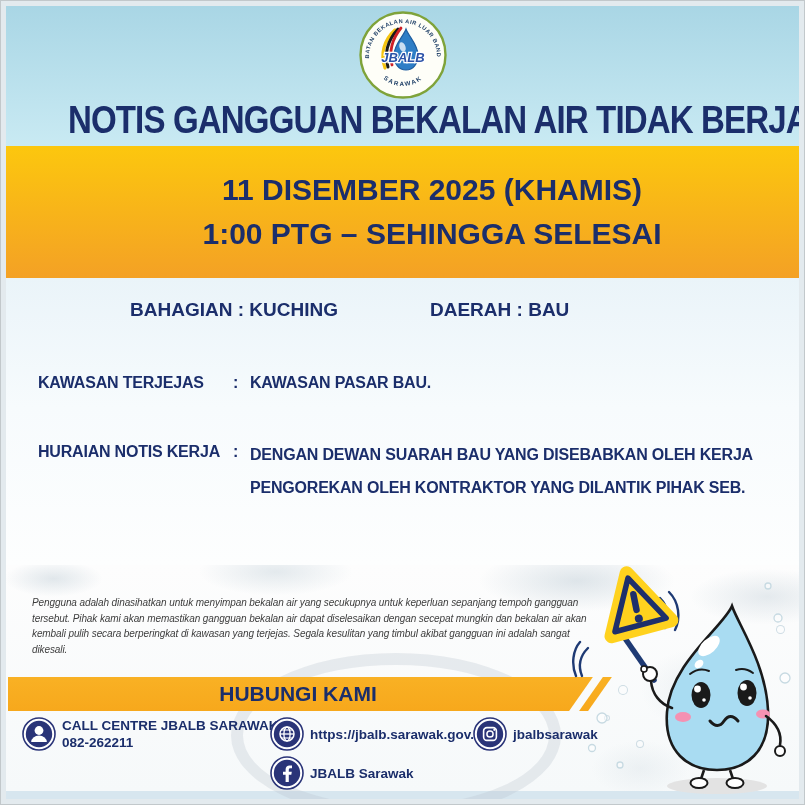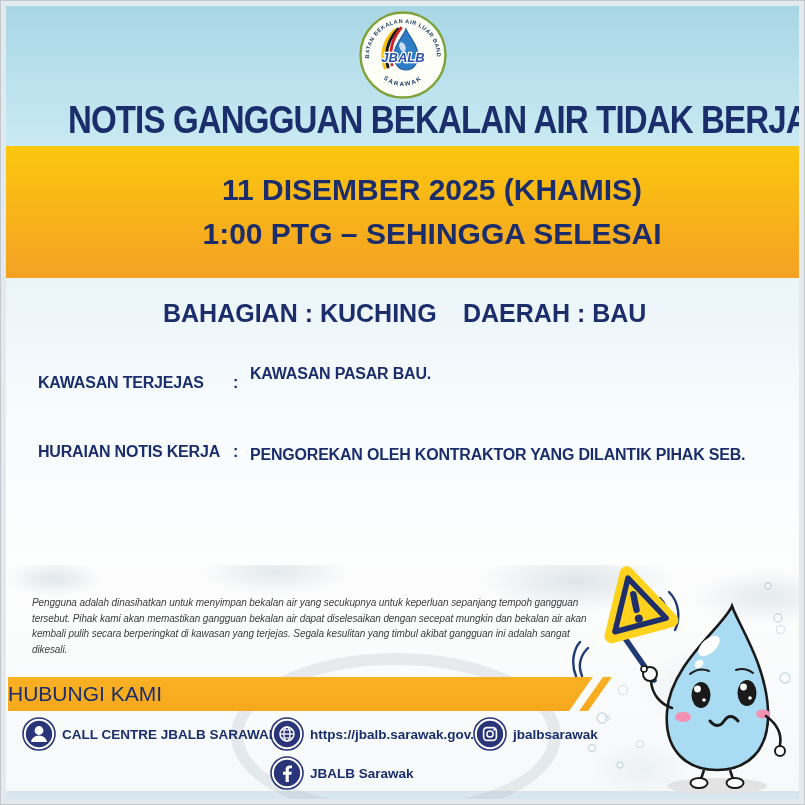--- a/index.html
+++ b/index.html
@@ -40,21 +40,21 @@
     color:var(--navy,#1B2E6B); font-weight:bold; font-size:30px; line-height:44px;padding-left:23px;
   }
   .banner .line { transform:translateX(18px); white-space:nowrap; }
 
   .info {
     position:relative; height:287px;
     background:linear-gradient(180deg,#EAF4F9 0%, #F7FBFD 45%, #FDFEFE 100%);
     color:var(--navy,#1B2E6B); font-weight:bold;
   }
   .info .abs { position:absolute; white-space:nowrap; }
-  .loc { font-size:25px;margin-left:33px; }
+  .loc { font-size:19px; }
   .lbl, .val { font-size:16px; letter-spacing:-0.2px; }
   .huraian-lines div { line-height:32.6px; }
 
   .water {
     position:relative; height:226px;
     background:
       radial-gradient(70px 26px at 6% 6%,  rgba(172,190,202,.35), transparent 70%),
       radial-gradient(110px 34px at 34% 3%, rgba(168,188,200,.30), transparent 70%),
       radial-gradient(140px 44px at 72% 7%, rgba(172,190,202,.38), transparent 70%),
       radial-gradient(110px 40px at 96% 14%,rgba(178,194,205,.32), transparent 70%),
@@ -72,22 +72,22 @@
   .disclaimer {
     position:absolute; left:26px; top:30px; width:556px;
     font-style:italic; font-size:10px; line-height:15.7px;
     color:var(--gray_text,#3D3D3D); font-weight:bold; font-weight:500;
     letter-spacing:-0.1px; z-index:2;
   }
   .contact-bar {
     position:absolute; left:2px; top:112px; width:580px; height:34px;
     background:linear-gradient(180deg,#F9B124 0%, #F7A81C 100%);
     clip-path:polygon(0 0, 100% 0, calc(100% - 25px) 100%, 0 100%);
-    display:flex; align-items:center; justify-content:flex-start;
-    color:var(--navy,#1B2E6B); font-weight:normal; font-size:21px; z-index:2;
+    display:flex; align-items:center; justify-content:center;
+    color:var(--navy,#1B2E6B); font-weight:bold; font-size:21px; z-index:2;
   }
   .stripe {
     position:absolute; top:112px; width:9px; height:34px;
     background:linear-gradient(180deg,#F9B124,#F7A81C);
     transform:skewX(-35deg); z-index:2;
   }
   .stripe.s1 { left:566px; } .stripe.s2 { left:585px; }
 
   .contact-item { position:absolute; display:flex; align-items:center; gap:6px; z-index:3; }
   .contact-text { color:var(--navy,#1B2E6B); font-weight:bold; font-size:13.5px; line-height:17px; white-space:nowrap; }
@@ -132,25 +132,26 @@
       <div class="line">11 DISEMBER 2025 (KHAMIS)</div>
       <div class="line">1:00 PTG – SEHINGGA SELESAI</div>
     </div>
 
     <div class="info">
       <div class="abs loc" style="left:124px; top:21px;">BAHAGIAN : KUCHING</div>
       <div class="abs loc" style="left:424px; top:21px;">DAERAH : BAU</div>
 
       <div class="abs lbl" style="left:32px; top:96px;">KAWASAN TERJEJAS</div>
       <div class="abs lbl" style="left:227px; top:96px;">:</div>
-      <div class="abs val" style="left:244px; top:87px;">KAWASAN PASAR BAU.</div>
+      <div class="abs val" style="left:244px; top:96px;">KAWASAN PASAR BAU.</div>
 
       <div class="abs lbl" style="left:32px; top:165px;">HURAIAN NOTIS KERJA</div>
       <div class="abs lbl" style="left:227px; top:165px;">:</div>
       <div class="abs val huraian-lines" style="left:244px; top:161px;">
+        <div>DENGAN DEWAN SUARAH BAU YANG DISEBABKAN OLEH KERJA</div>
         <div>PENGOREKAN OLEH KONTRAKTOR YANG DILANTIK PIHAK SEB.</div>
       </div>
     </div>
 
     <div class="water">
       <div class="ripple"></div>
       <div class="bubble" style="left:612px; top:120px; width:10px; height:10px;"></div>
       <div class="bubble" style="left:598px; top:150px; width:6px; height:6px;"></div>
       <div class="bubble" style="left:630px; top:175px; width:8px; height:8px;"></div>
       <div class="bubble" style="left:770px; top:60px;  width:9px; height:9px;"></div>
@@ -165,20 +166,21 @@
 
       <div class="contact-item" style="left:16px; top:152px;">
         <svg class="icon-badge" viewBox="0 0 34 34">
           <circle cx="17" cy="17" r="16" fill="#ffffff" stroke="#2A3478" stroke-width="1.6"></circle>
           <circle cx="17" cy="17" r="13.2" fill="#2A3478"></circle>
           <circle cx="17" cy="13.5" r="4.4" fill="#ffffff"></circle>
           <path d="M9.2,25 a7.8,6.4 0 0 1 15.6,0 z" fill="#ffffff"></path>
         </svg>
         <div class="contact-text">
           <div>CALL CENTRE JBALB SARAWAK</div>
+          <div>082-262211</div>
         </div>
       </div>
 
       <div class="contact-item" style="left:264px; top:152px;">
         <svg class="icon-badge" viewBox="0 0 34 34">
           <circle cx="17" cy="17" r="16" fill="#ffffff" stroke="#2A3478" stroke-width="1.6"></circle>
           <circle cx="17" cy="17" r="13.2" fill="#2A3478"></circle>
           <circle cx="17" cy="17" r="7" fill="none" stroke="#ffffff" stroke-width="1.5"></circle>
           <ellipse cx="17" cy="17" rx="3.1" ry="7" fill="none" stroke="#ffffff" stroke-width="1.3"></ellipse>
           <line x1="10" y1="17" x2="24" y2="17" stroke="#ffffff" stroke-width="1.3"></line>

